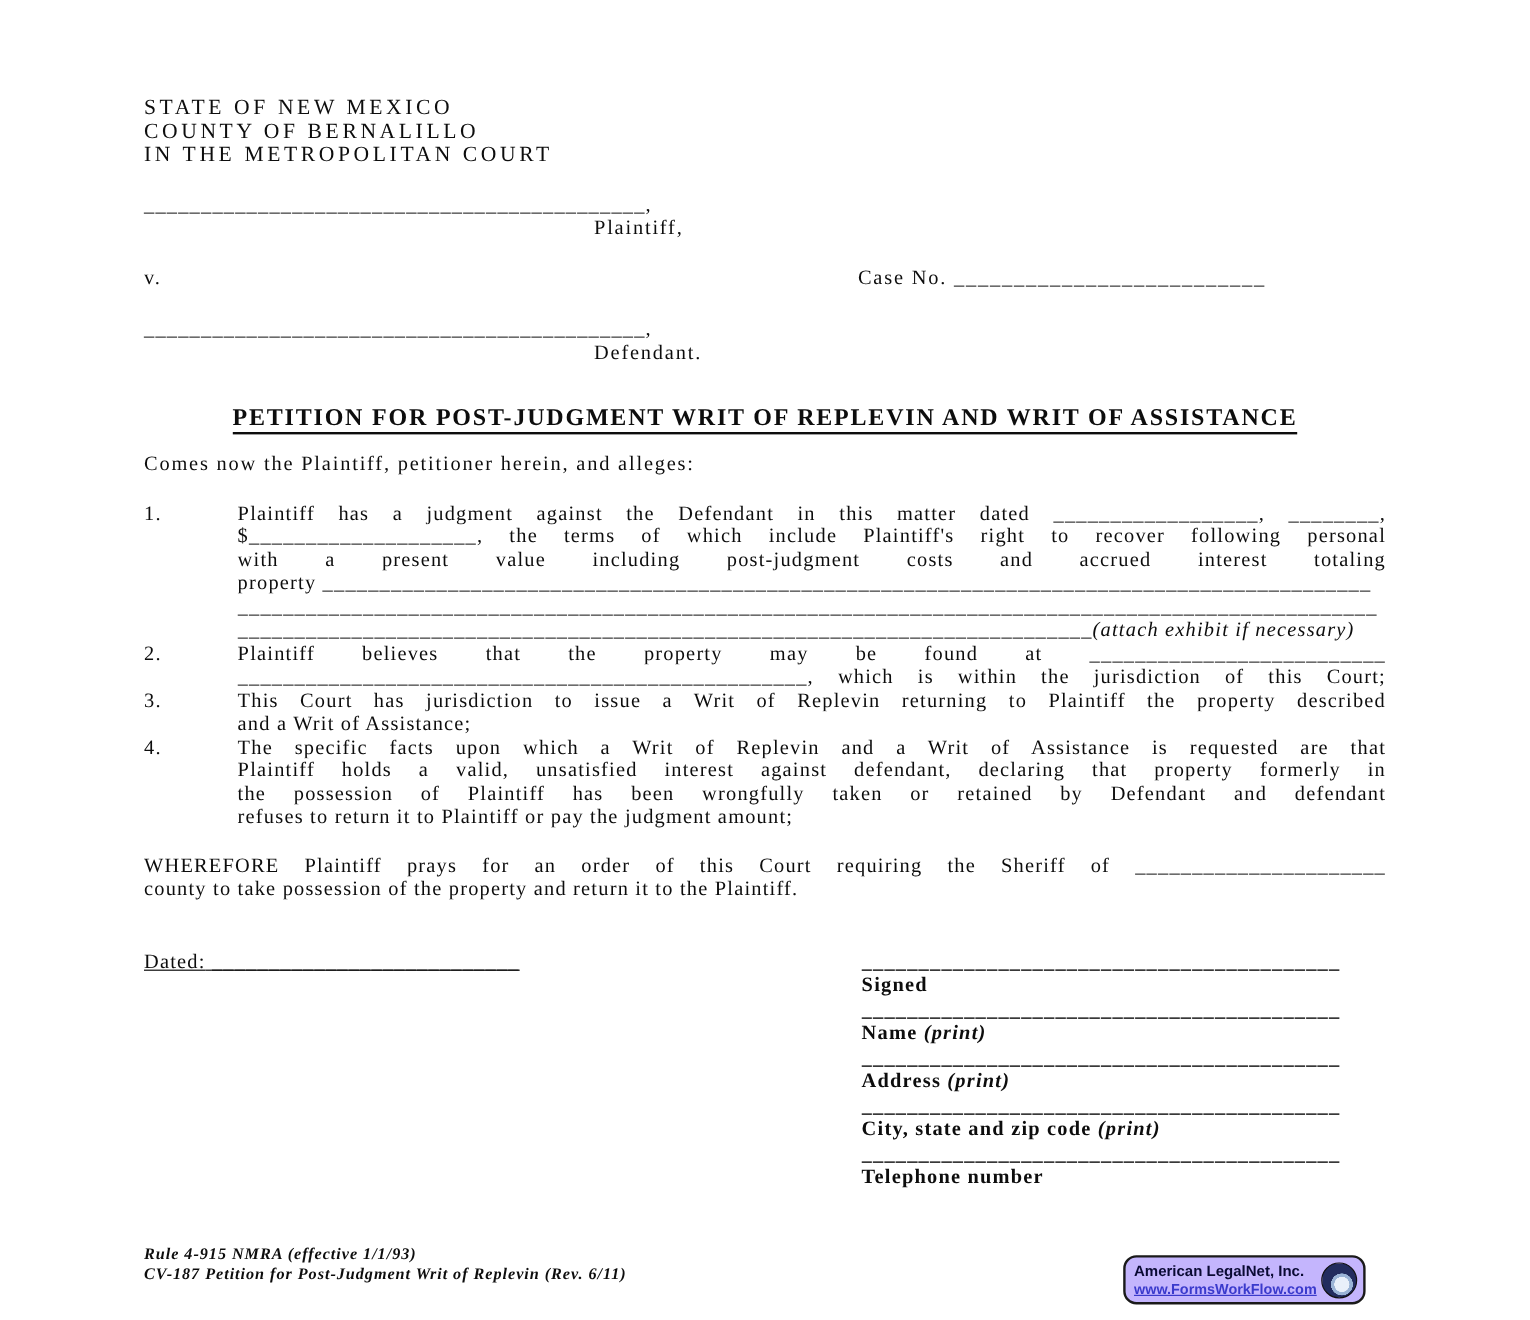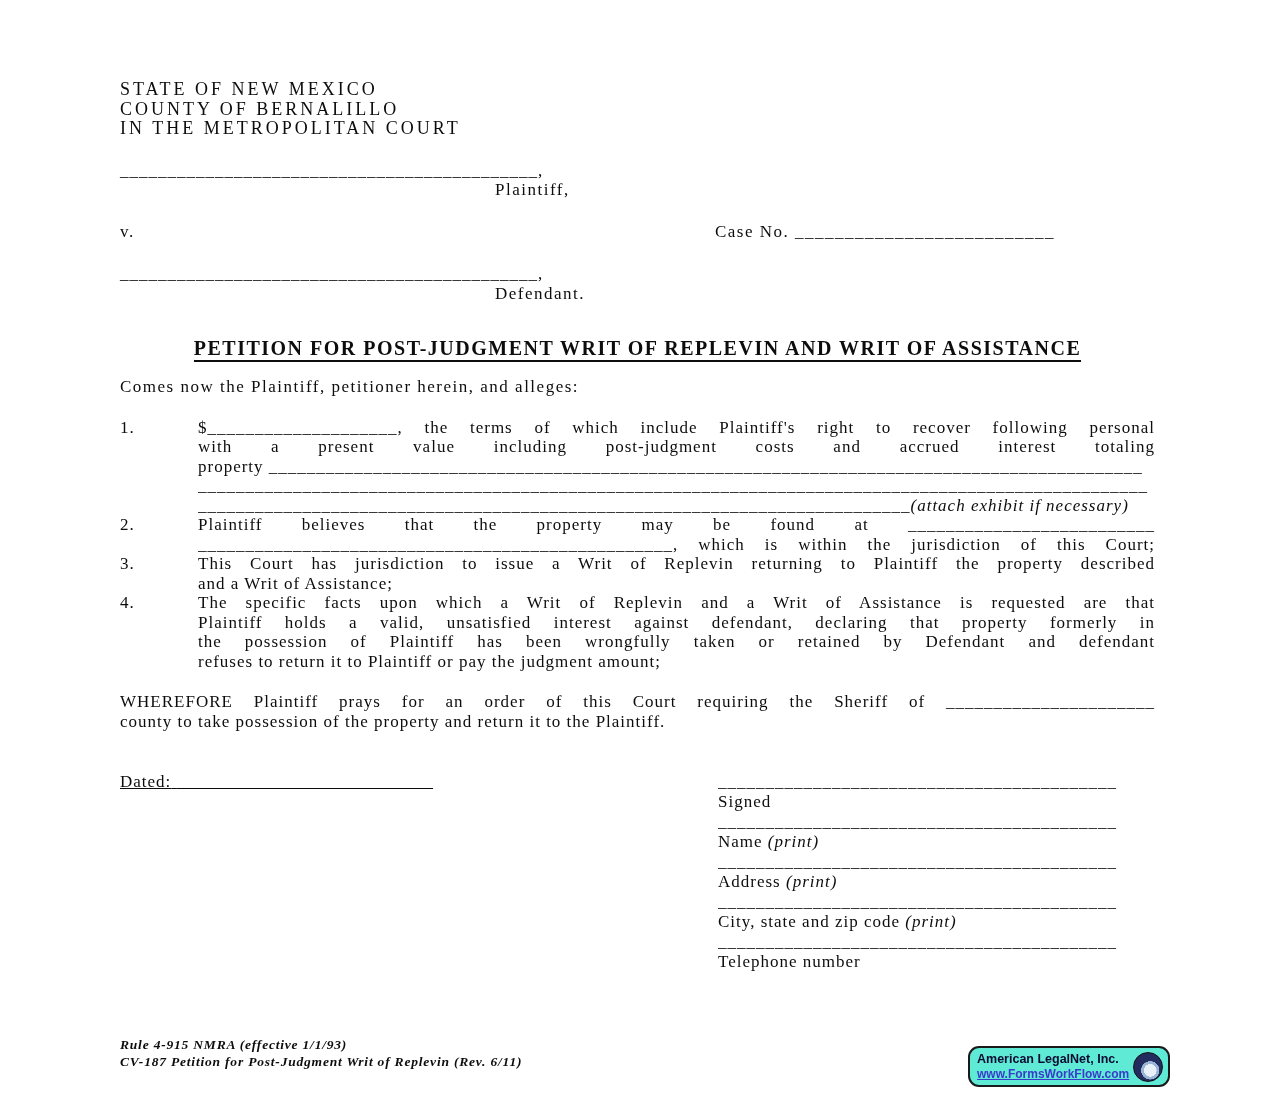--- a/index.html
+++ b/index.html
@@ -30,29 +30,29 @@
 
   .fline { font-size:17px; letter-spacing:1px; line-height:19.5px; white-space:nowrap; overflow:hidden; }
   .fline.j { white-space:normal; text-align:justify; text-align-last:justify; }
   .it { font-style:italic; }
 
   .wherefore { margin-top:21px; }
 
   .sig-section { display:flex; margin-top:41px; }
   .dated { font-size:17px; letter-spacing:1px; line-height:19.5px; white-space:nowrap;text-decoration:underline; }
   .sig-block { margin-left:auto; margin-right:35px; width:402px; }
-  .sig-row { margin-bottom:1px; }
+  .sig-row { margin-bottom:1px;font-weight:bold; }
   .sig-line { font-size:17px; letter-spacing:1px; line-height:19.5px; white-space:nowrap; overflow:hidden; }
   .sig-label { font-size:17px; letter-spacing:1px; line-height:19.5px; }
 
   .footer-left { position:absolute; left:120px; top:1036px; font-size:13.5px; font-style:italic; font-weight:bold; letter-spacing:0.8px; line-height:17px; }
 
   .legalnet {
-    position:absolute; left:968px; top:1046px; width:202px; height:41px;
-    border:2px solid #1a1a1a; border-radius:11px; background:#5eead4;
+    position:absolute; left:936px; top:1046px; width:202px; height:41px;
+    border:2px solid #1a1a1a; border-radius:11px; background:#c4b5fd;
     display:flex; align-items:center; padding:3px 7px;
   }
   .ln-text { flex:1; }
   .ln-company { font-family:"Liberation Sans","DejaVu Sans",sans-serif; font-size:12.5px; font-weight:bold; color:#0a0a33; line-height:15px; white-space:nowrap; }
   .ln-url { font-family:"Liberation Sans","DejaVu Sans",sans-serif; font-size:12px; font-weight:bold; color:#3a3acc; text-decoration:underline; line-height:15px; white-space:nowrap; cursor:pointer; }
   .ln-globe {
     width:30px; height:30px; border-radius:50%; flex:none; margin-left:4px;
     background:radial-gradient(circle at 58% 62%, #e8f0fa 0 26%, #9ab4d6 27% 38%, #222c5e 39% 100%);
     border:1px solid #111;
   }
@@ -84,20 +84,21 @@
     <div class="party-label">Defendant.</div>
 
     <div class="doc-title"><span>PETITION FOR POST-JUDGMENT WRIT OF REPLEVIN AND WRIT OF ASSISTANCE</span></div>
 
     <div class="intro">Comes now the Plaintiff, petitioner herein, and alleges:</div>
 
     <div class="allegations">
         <div class="alg">
           <div class="alg-num">1.</div>
           <div class="alg-body">
+            <div class="fline j"><span>Plaintiff has a judgment against the Defendant in this matter dated __________________, ________,</span></div>
             <div class="fline j"><span>$____________________, the terms of which include Plaintiff's right to recover following personal</span></div>
             <div class="fline j"><span>with a present value including post-judgment costs and accrued interest totaling</span></div>
             <div class="fline"><span>property ____________________________________________________________________________________________</span></div>
             <div class="fline"><span>____________________________________________________________________________________________________</span></div>
             <div class="fline"><span>___________________________________________________________________________</span><span class="it">(attach exhibit if necessary)</span></div>
           </div>
         </div>
         <div class="alg">
           <div class="alg-num">2.</div>
           <div class="alg-body">

